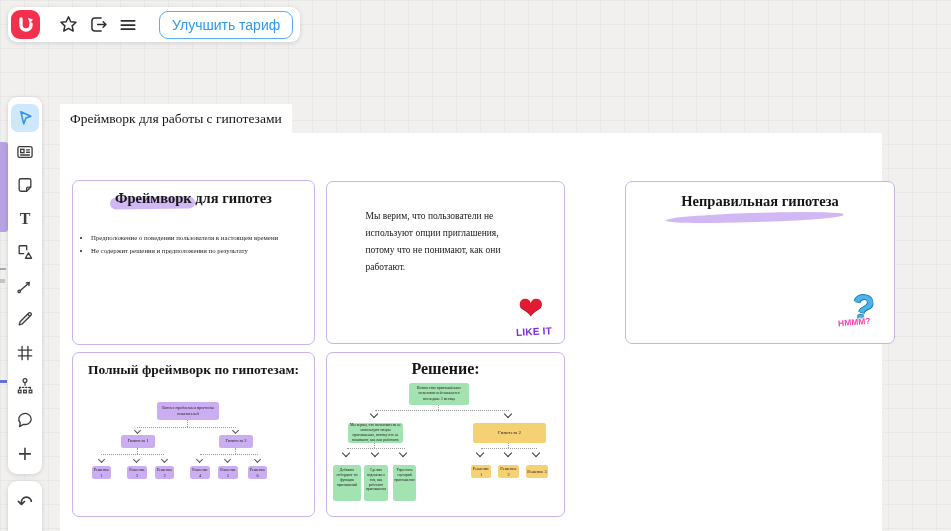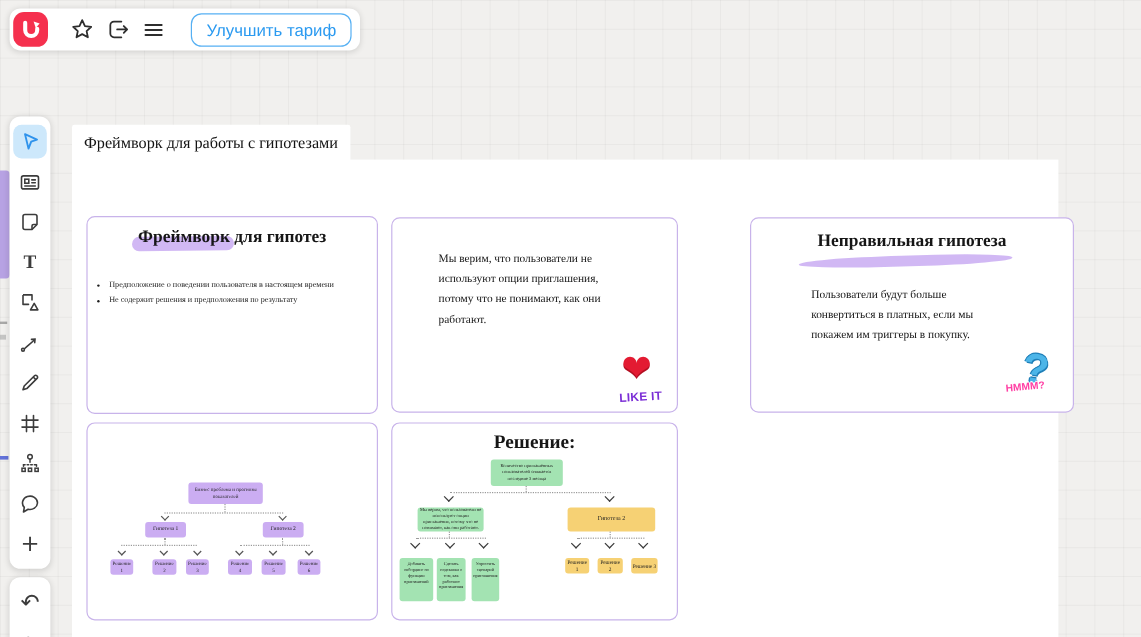--- a/index.html
+++ b/index.html
@@ -163,28 +163,28 @@
     <div class="c2-body">Мы верим, что пользователи не используют опции приглашения, потому что не понимают, как они работают.</div>
     <div class="sticker-like">
       <span class="heart-glyph">❤</span>
       <span class="like-label">LIKE IT</span>
     </div>
   </div>
 
   <div class="card card3">
     <div class="swoosh"></div>
     <div class="card-title">Неправильная гипотеза</div>
-    <div class="c3-body">Пользователи будут больше конвертиться в платных, если мы покажем им триггеры в покупку.</div>
     <div class="sticker-hmm">
       <span class="q-glyph">?</span>
       <span class="hmm-label">HMMM?</span>
     </div>
   </div>
 
   <div class="card card4">
+    <div class="card-title">Полный фреймворк по гипотезам:</div>
     <div class="tree">
       <div class="tnode pb t4-root">Бизнес проблема и прогнозы показателей</div>
       <div class="dv" style="left:114px; top:67px; height:7px;"></div>
       <div class="dh" style="left:64px; top:74px; width:99px;"></div>
       <div class="arr" style="left:62px; top:75px;"></div>
       <div class="arr" style="left:160px; top:75px;"></div>
       <div class="tnode pb t4-g1">Гипотеза 1</div>
       <div class="tnode pb t4-g2">Гипотеза 2</div>
       <div class="dv" style="left:64px; top:95px; height:6px;"></div>
       <div class="dh" style="left:28px; top:101px; width:63px;"></div>

